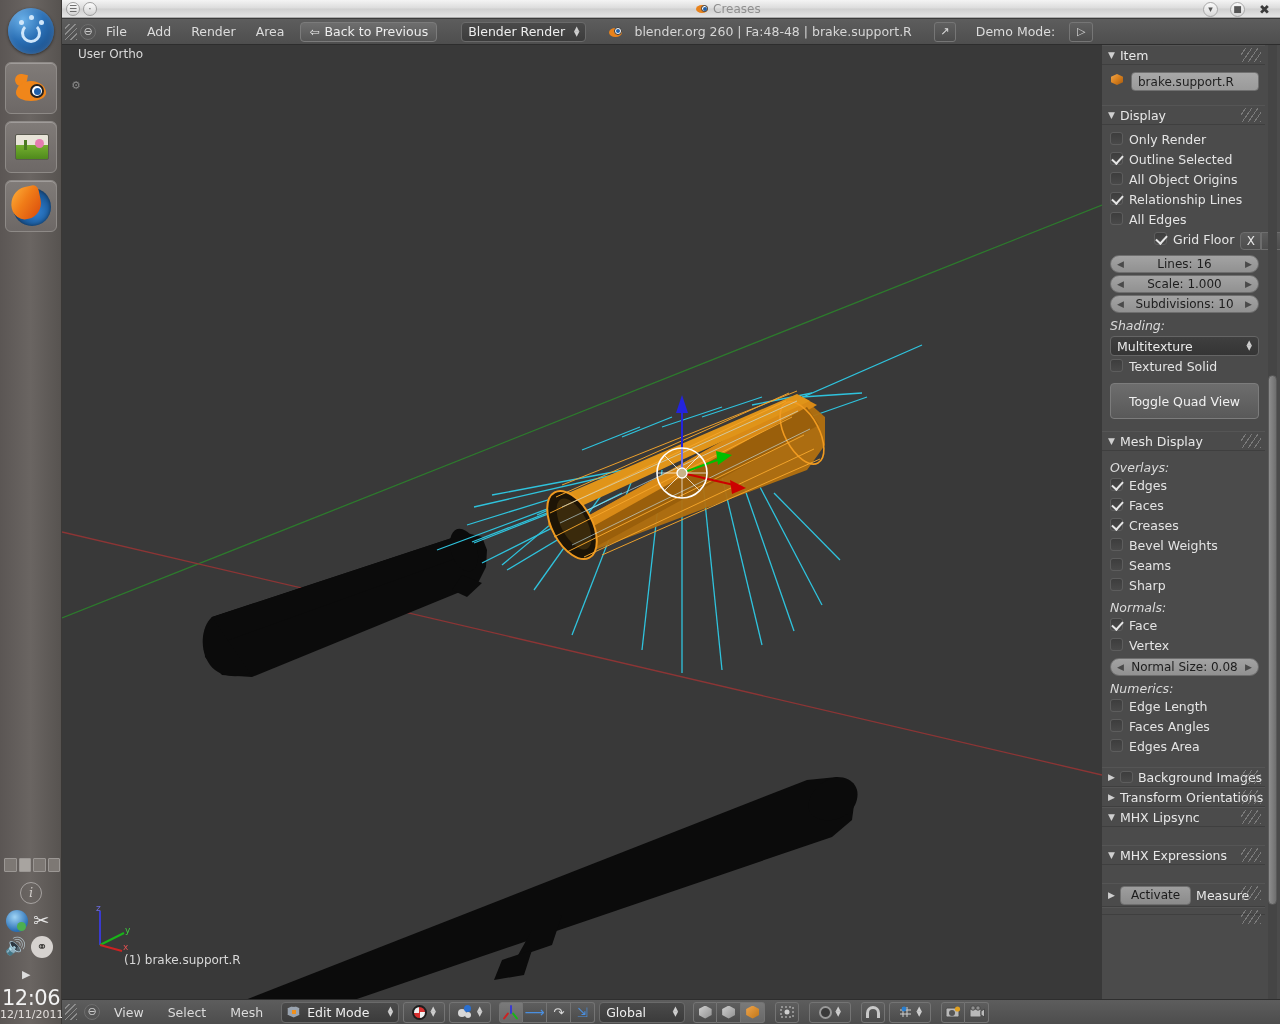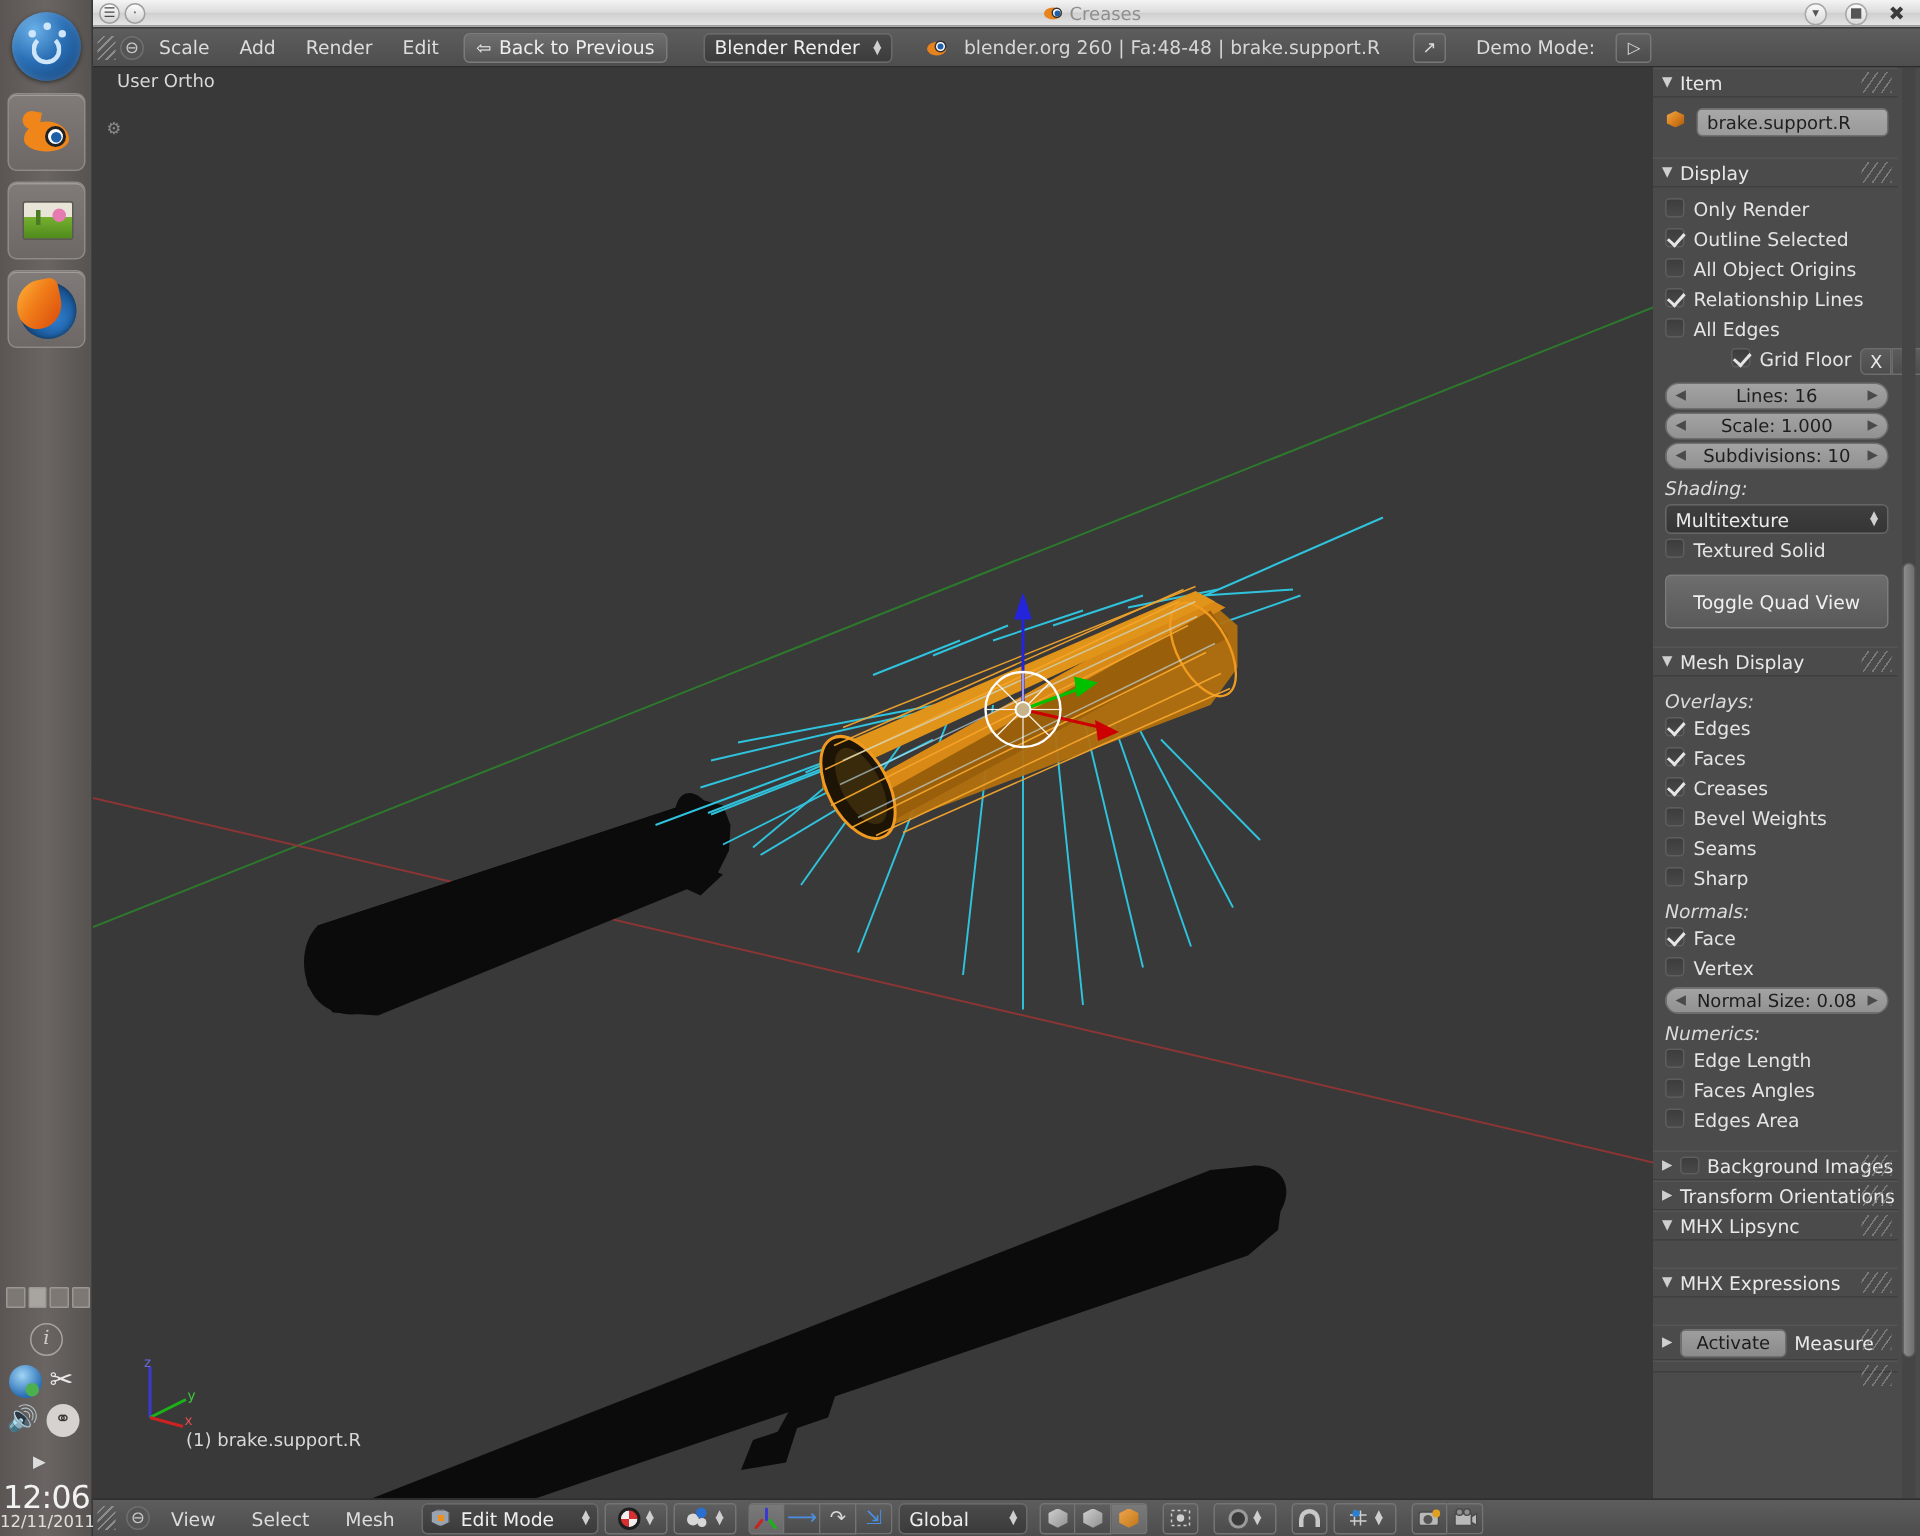--- a/index.html
+++ b/index.html
@@ -352,24 +352,24 @@
     <div id="win-ctrl-right">
       <div class="wcr">▾</div>
       <div class="wcr">■</div>
       <div class="wcr bare">✖</div>
     </div>
   </div>
 
   <div id="topbar">
     <div class="hdr-grip"></div>
     <div class="hdr-collapse">⊖</div>
-    <div class="menu">Scale</div>
+    <div class="menu">File</div>
     <div class="menu">Add</div>
     <div class="menu">Render</div>
-    <div class="menu">Edit</div>
+    <div class="menu">Area</div>
 
     <div class="btn-pill" style="margin-left:6px;">
       <span style="font-size:12px;">⇦</span>
       <span>Back to Previous</span>
     </div>
 
     <div class="btn-dark" style="margin-left:24px;min-width:108px;">
       <span>Blender Render</span>
       <span class="spin">▲<br>▼</span>
     </div>

